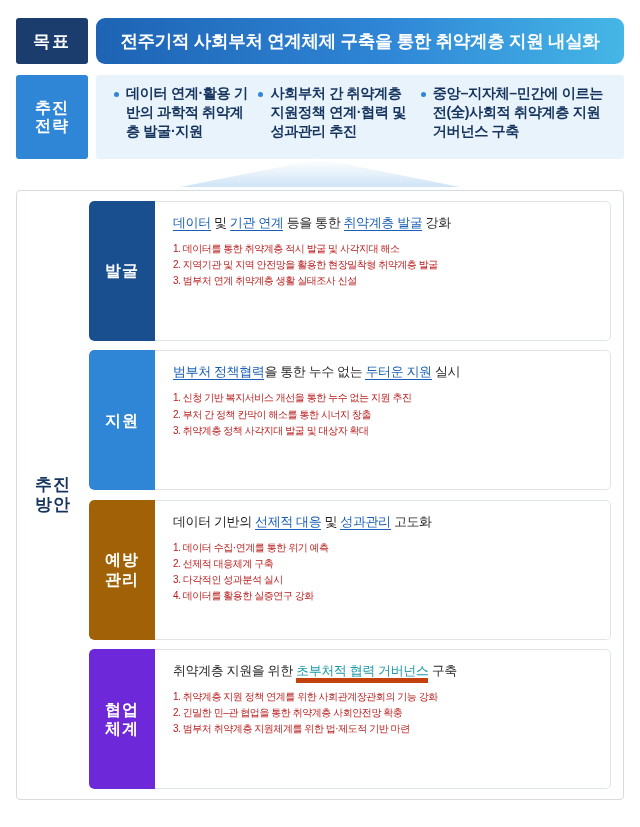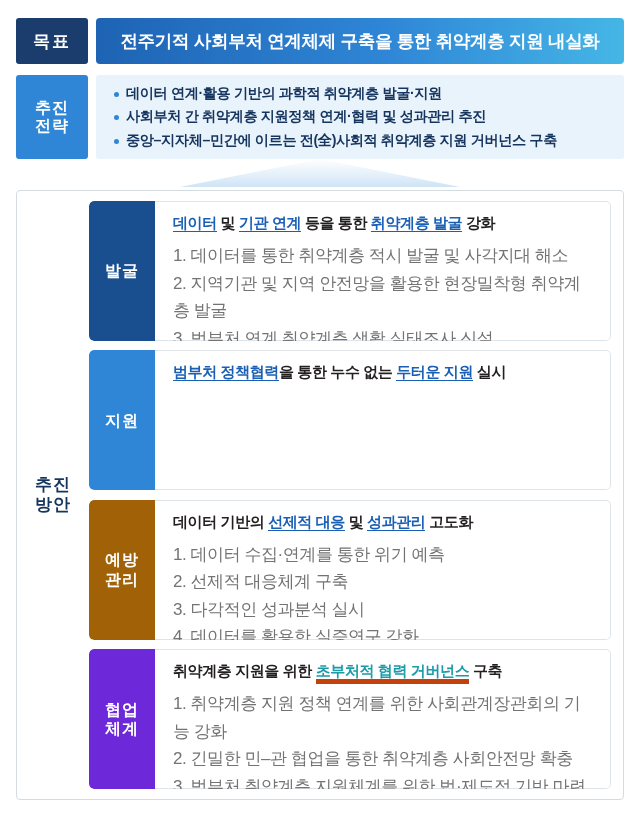--- a/index.html
+++ b/index.html
@@ -44,21 +44,21 @@
   }
   .goal-bar {
     flex: 1;
     background: linear-gradient(90deg, #1e63b4 0%, #2f86d6 55%, #45b6e6 100%);
     color: #ffffff;
     font-size: 17.5px;
     font-weight: bold;
     display: flex;
     align-items: center;
     justify-content: center;
-    border-radius: 4px;
+    border-radius: 9px;
     letter-spacing: -0.3px;
   }
 
   
   .strategy-row {
     display: flex;
     align-items: stretch;
     gap: 8px;
     height: 84px;
     margin-top: 11px;
@@ -77,21 +77,21 @@
     border-radius: 3px;
     letter-spacing: 1px;
   }
   .strategy-box {
     flex: 1;
     background: #e9f3fc;
     border-radius: 3px;
     padding: 9px 16px 9px 18px;
     box-sizing: border-box;
     display: flex;
-    flex-direction: column;
+    flex-direction: row;
     justify-content: center;
     gap: 4px;
   }
   .strategy-box .s-line {
     font-size: 14.2px;
     color: #16355e;
     font-weight: bold;
     letter-spacing: -0.4px;
     position: relative;
     padding-left: 12px;
@@ -178,42 +178,42 @@
   .card-body {
     flex: 1;
     background: #ffffff;
     border: 1px solid #dfe4e9;
     border-left: none;
     border-radius: 0 5px 5px 0;
     padding: 12px 14px 10px 18px;
     box-sizing: border-box;
   }
   .card-title {
-    font-size: 15px;
-    font-weight: bold;
+    font-size: 13px;
+    font-weight: normal;
     color: #231f20;
     letter-spacing: -0.4px;
     margin-bottom: 9px;
   }
   .card-title .hl-blue {
     color: #1a5fb4;
     border-bottom: 1px solid #1a5fb4;
   }
   .card-title .hl-teal {
     color: #1b9aa8;
     border-bottom: 5px solid #c2410c;
   }
   .card-items {
     margin: 0;
     padding: 0;
     list-style: none;
   }
   .card-items li {
-    font-size: 17px;
-    color: #737373;
+    font-size: 10px;
+    color: #b91c1c;
     line-height: 1.62;
     letter-spacing: -0.45px;
   }
 
   
   .tag-navy { background: #1a4f8f; }
   .tag-blue { background: #2f86d6; }
   .tag-steel { background: #a16207; }
   .tag-teal { background: #6d28d9; }
 </style>
@@ -283,20 +283,25 @@
       <div class="card">
         <div class="card-tag tag-blue">
           <div>
             <div>지원</div>
           </div>
         </div>
         <div class="card-body">
           <div class="card-title">
             <span class="hl-blue">범부처 정책협력</span><span>을 통한 누수 없는 </span><span class="hl-blue">두터운 지원</span><span> 실시</span>
           </div>
+          <ul class="card-items">
+            <li>1. 신청 기반 복지서비스 개선을 통한 누수 없는 지원 추진</li>
+            <li>2. 부처 간 정책 칸막이 해소를 통한 시너지 창출</li>
+            <li>3. 취약계층 정책 사각지대 발굴 및 대상자 확대</li>
+          </ul>
         </div>
       </div>
 
       <div class="card">
         <div class="card-tag tag-steel">
           <div>
             <div>예방</div>
             <div>관리</div>
           </div>
         </div>

